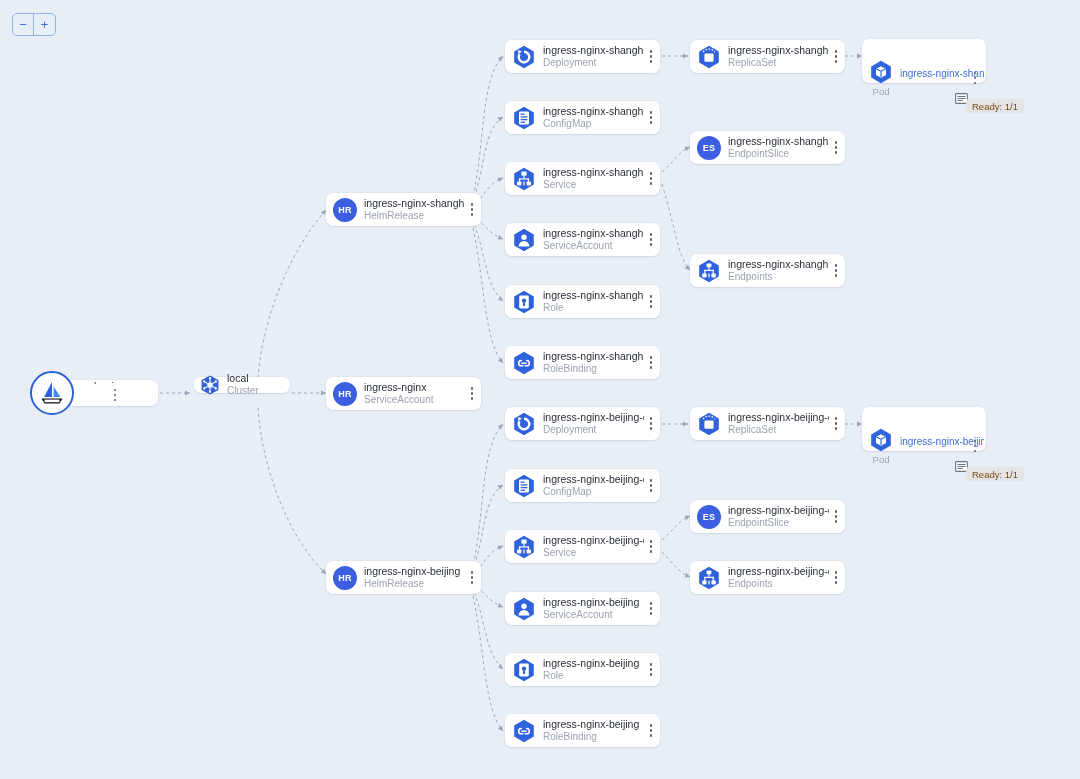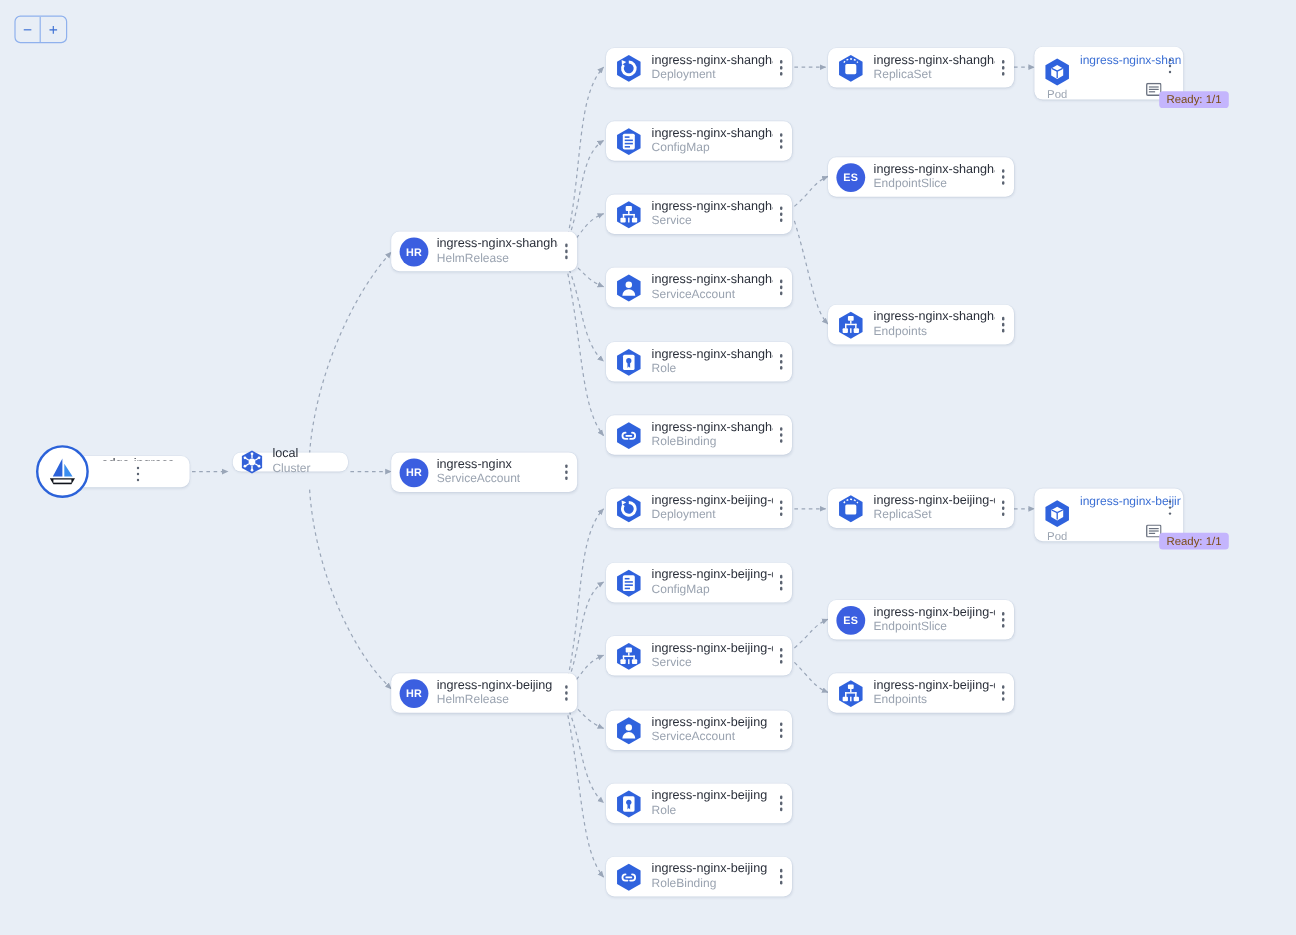--- a/index.html
+++ b/index.html
@@ -146,46 +146,46 @@
 
   
   .node.pod {
     width: 124px; height: 44px;
     padding: 0 2px 0 6px;
     align-items: flex-start;
   }
   .node.pod .icon-col {
     display: flex; flex-direction: column;
     align-items: center;
-    padding-top: 8px;
+    padding-top: 20px;
     flex: 0 0 auto;
   }
   .node.pod .icon-col .subtitle { margin-top: 1px; font-size: 9.5px; }
   .node.pod .pod-main {
     flex: 1 1 auto; min-width: 0;
     padding-left: 6px; padding-top: 6px;
-    position: relative; height: 100%;
+    position: relative; height: 100%; margin-top: 23px;
   }
   .node.pod .title {
     color: #3b6fd4;
     font-size: 10px;
   }
   .node.pod .kebab {
     position: absolute; right: 2px; top: 5px;
   }
   .log-icon {
     position: absolute;
     right: 16px; bottom: 5px;
     width: 13px; height: 11px;
     cursor: pointer;
   }
   .ready-badge {
     position: absolute;
     left: 72px; bottom: -7px;
-    background: #c4b5fd;
+    background: #e5e5e5;
     color: #7a4b12;
     font-size: 9.5px;
     padding: 1.5px 6px;
     border-radius: 3px;
     white-space: nowrap;
     z-index: 16;
   }
 </style>
 </head>
 <body>

